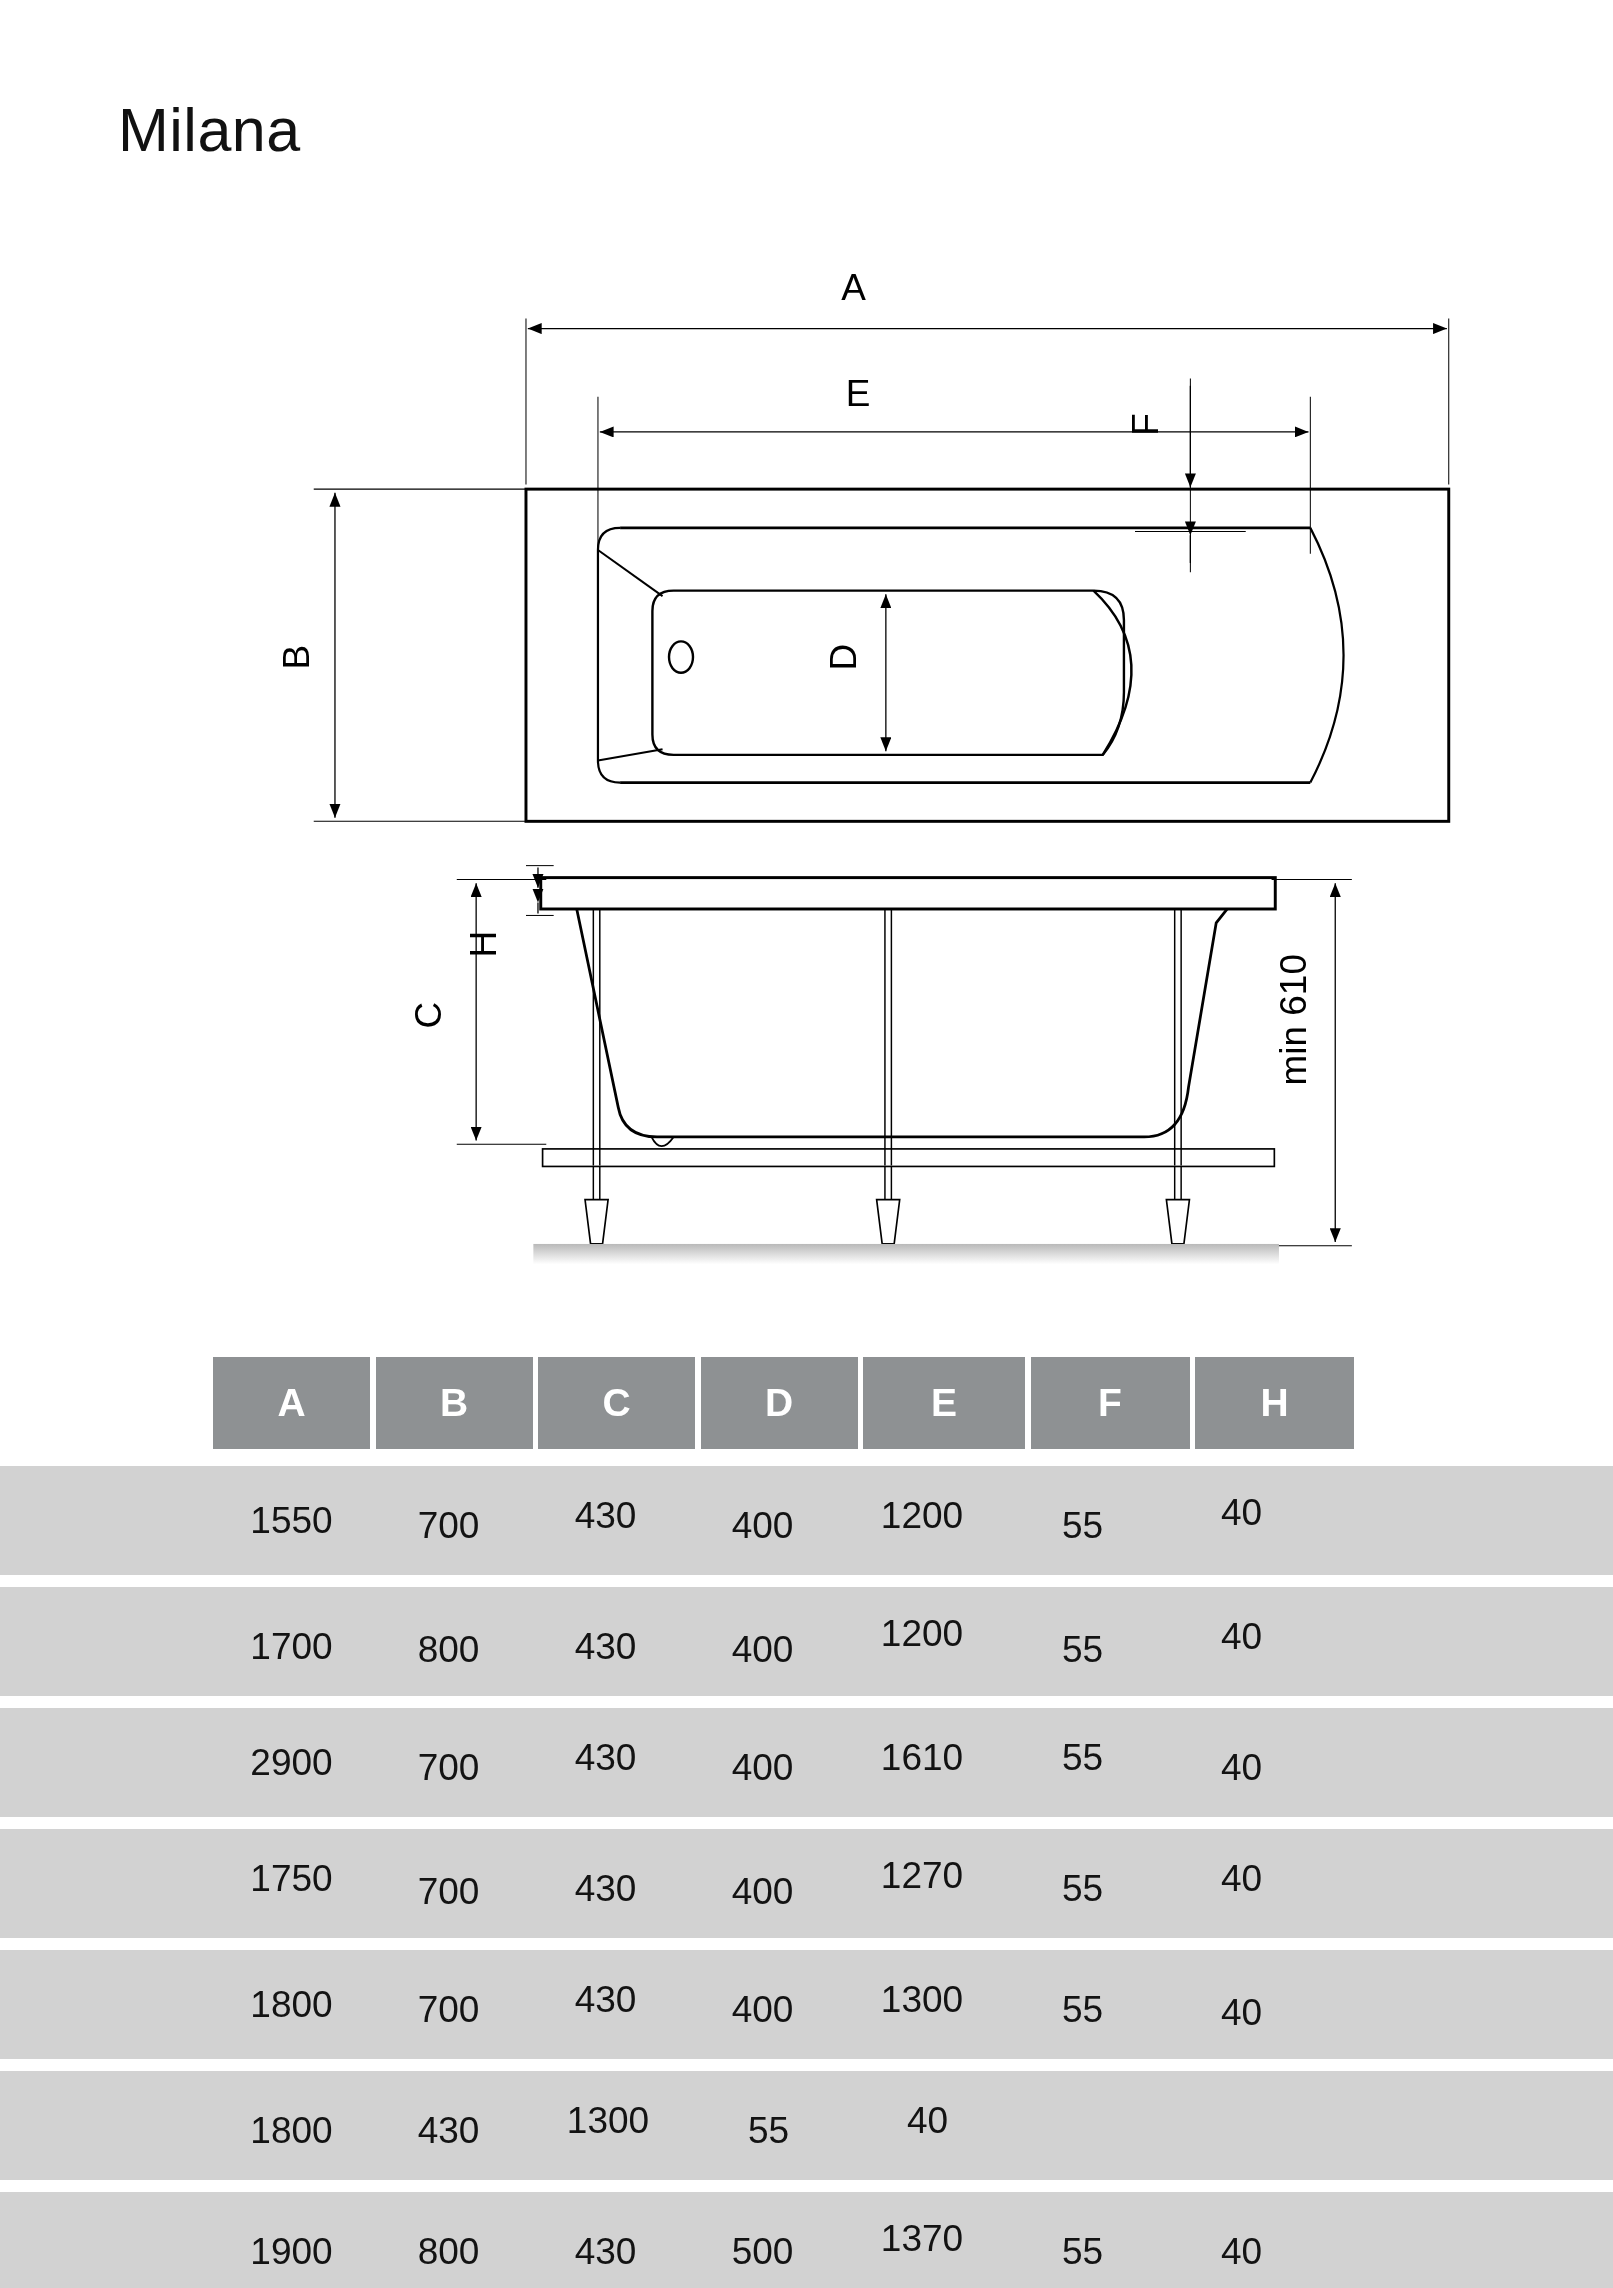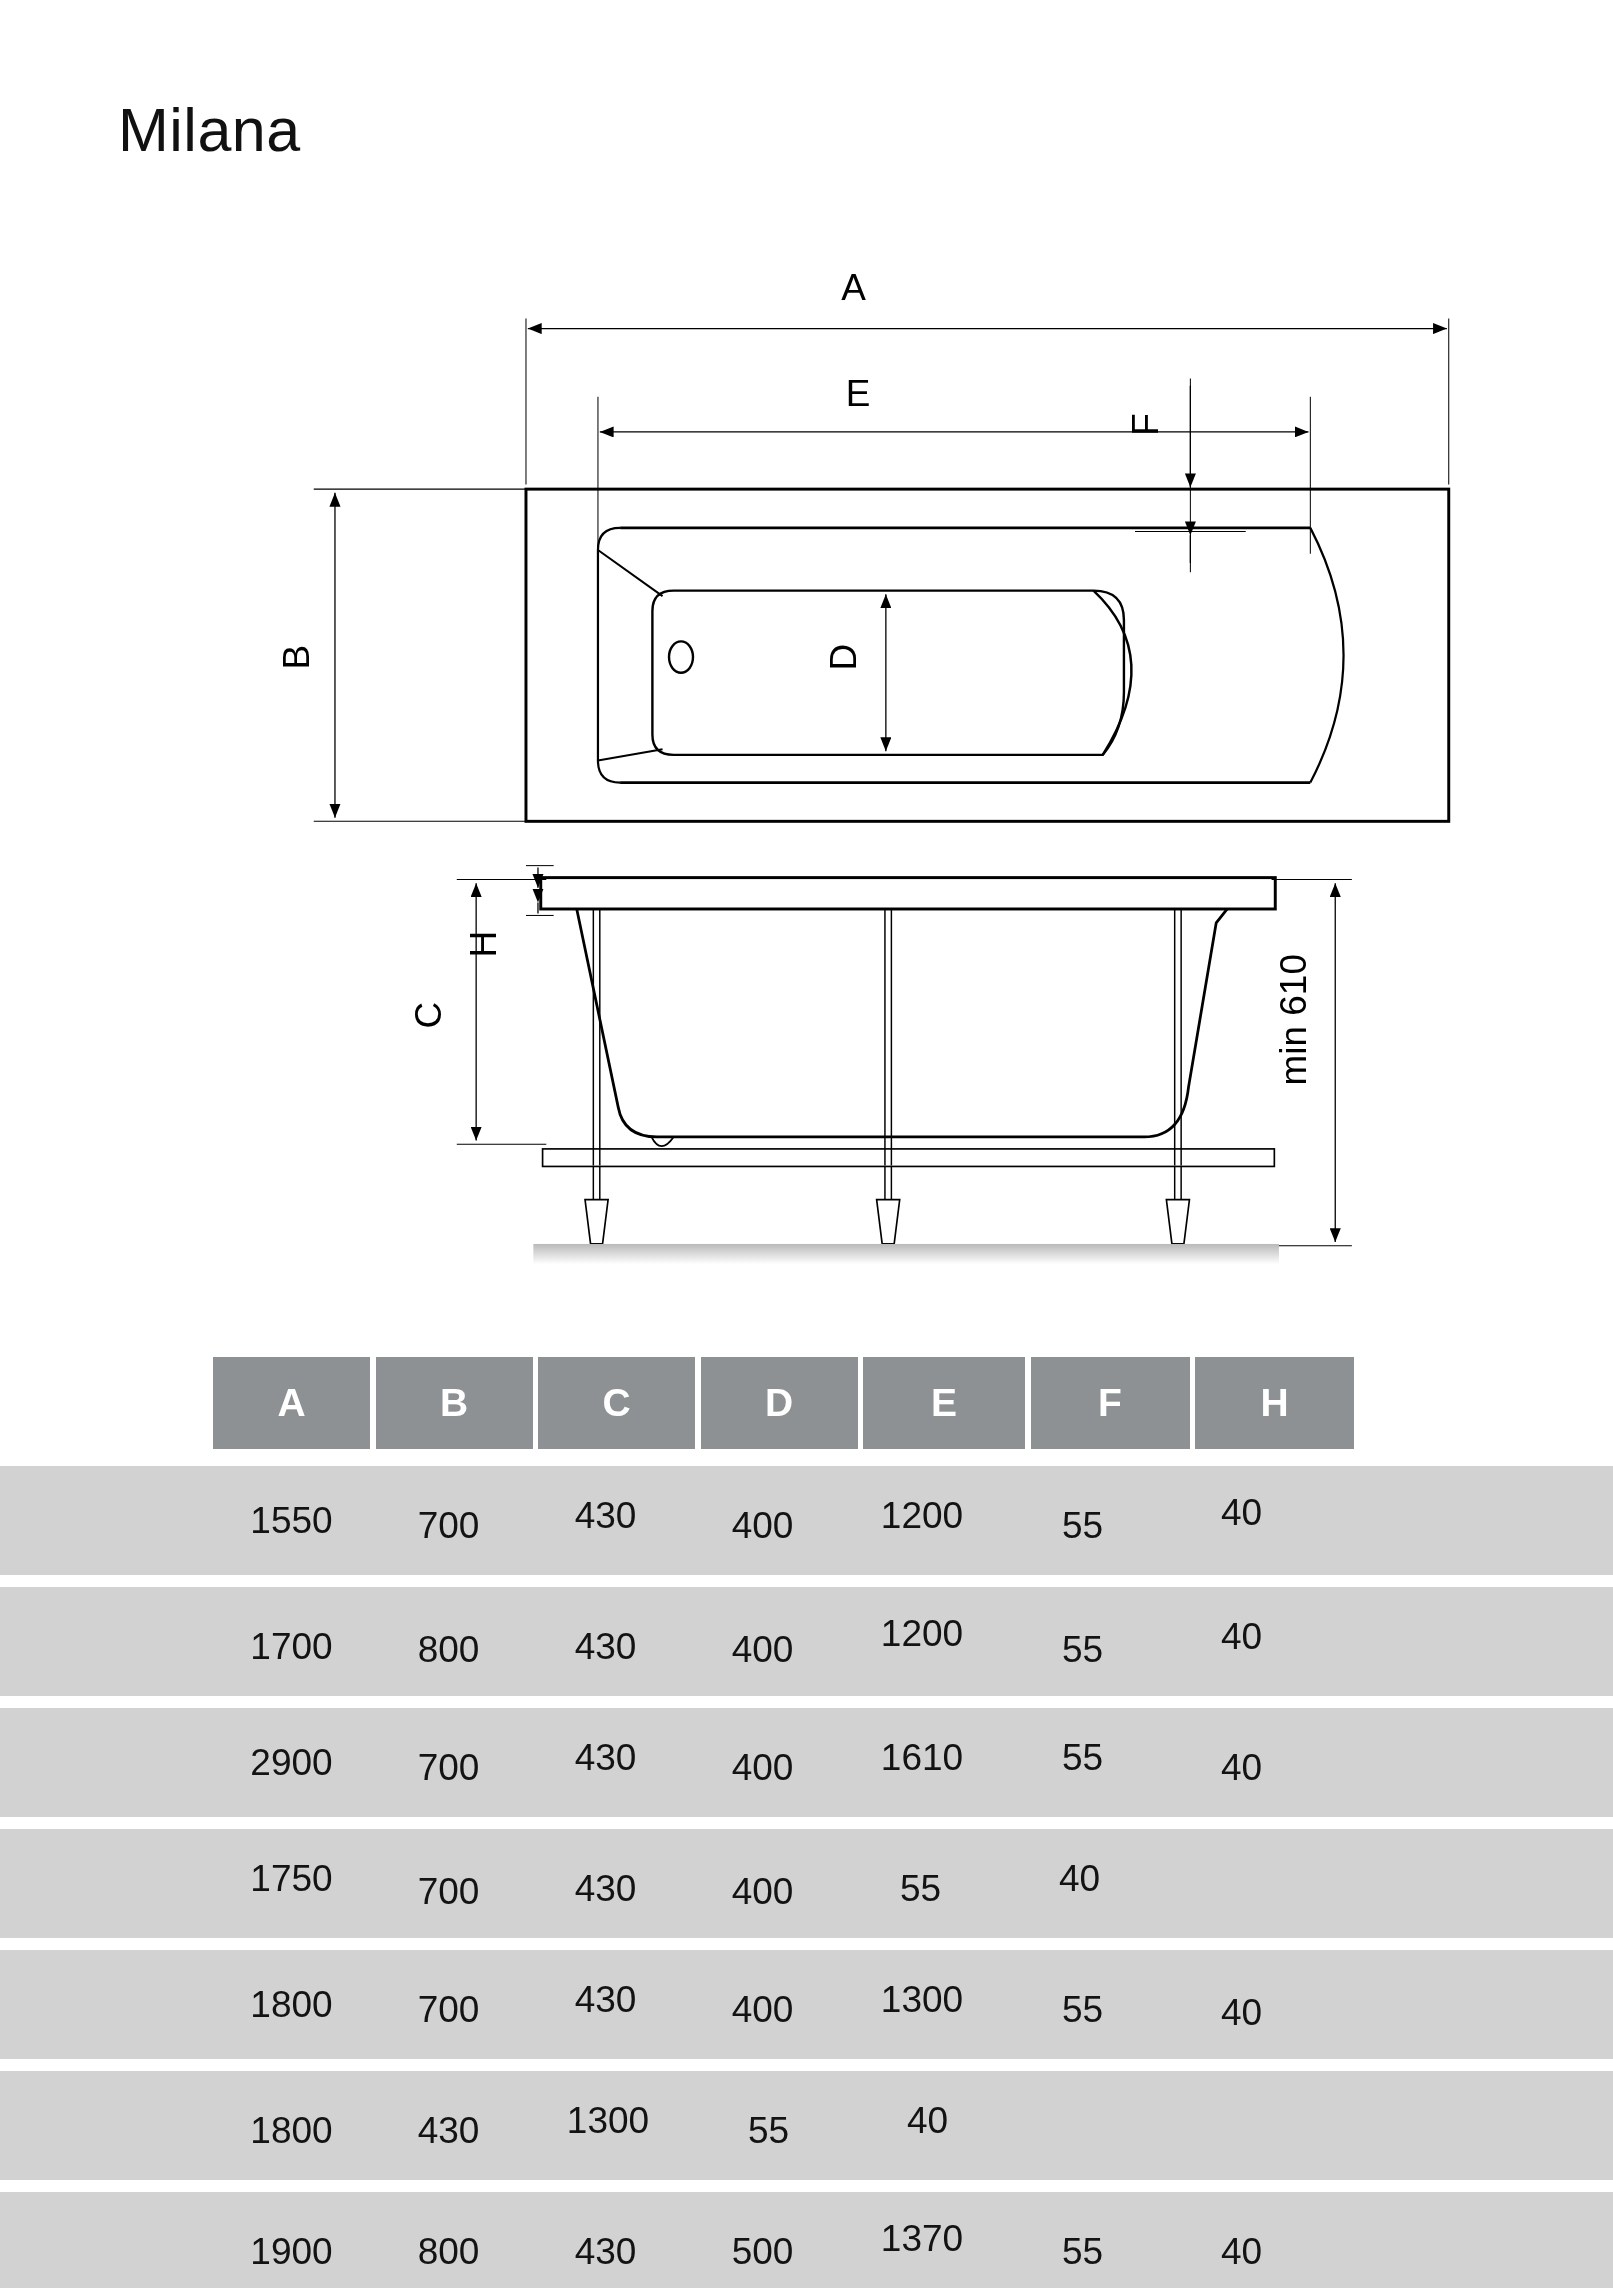--- a/index.html
+++ b/index.html
@@ -272,20 +272,21 @@
         <div class="td-cell c4 j-up2">1610</div>
         <div class="td-cell c5 j-up2">55</div>
         <div class="td-cell c6 j-dn2">40</div>
       </div>
 
       <div class="trow">
         <div class="td-cell c0 j-up2">1750</div>
         <div class="td-cell c1 j-dn">700</div>
         <div class="td-cell c2 j-dn2">430</div>
         <div class="td-cell c3 j-dn">400</div>
+        <div class="td-cell c4 j-up">1270</div>
         <div class="td-cell c5 j-dn2">55</div>
         <div class="td-cell c6 j-up2">40</div>
       </div>
 
       <div class="trow">
         <div class="td-cell c0">1800</div>
         <div class="td-cell c1 j-dn2">700</div>
         <div class="td-cell c2 j-up2">430</div>
         <div class="td-cell c3 j-dn2">400</div>
         <div class="td-cell c4 j-up2">1300</div>

